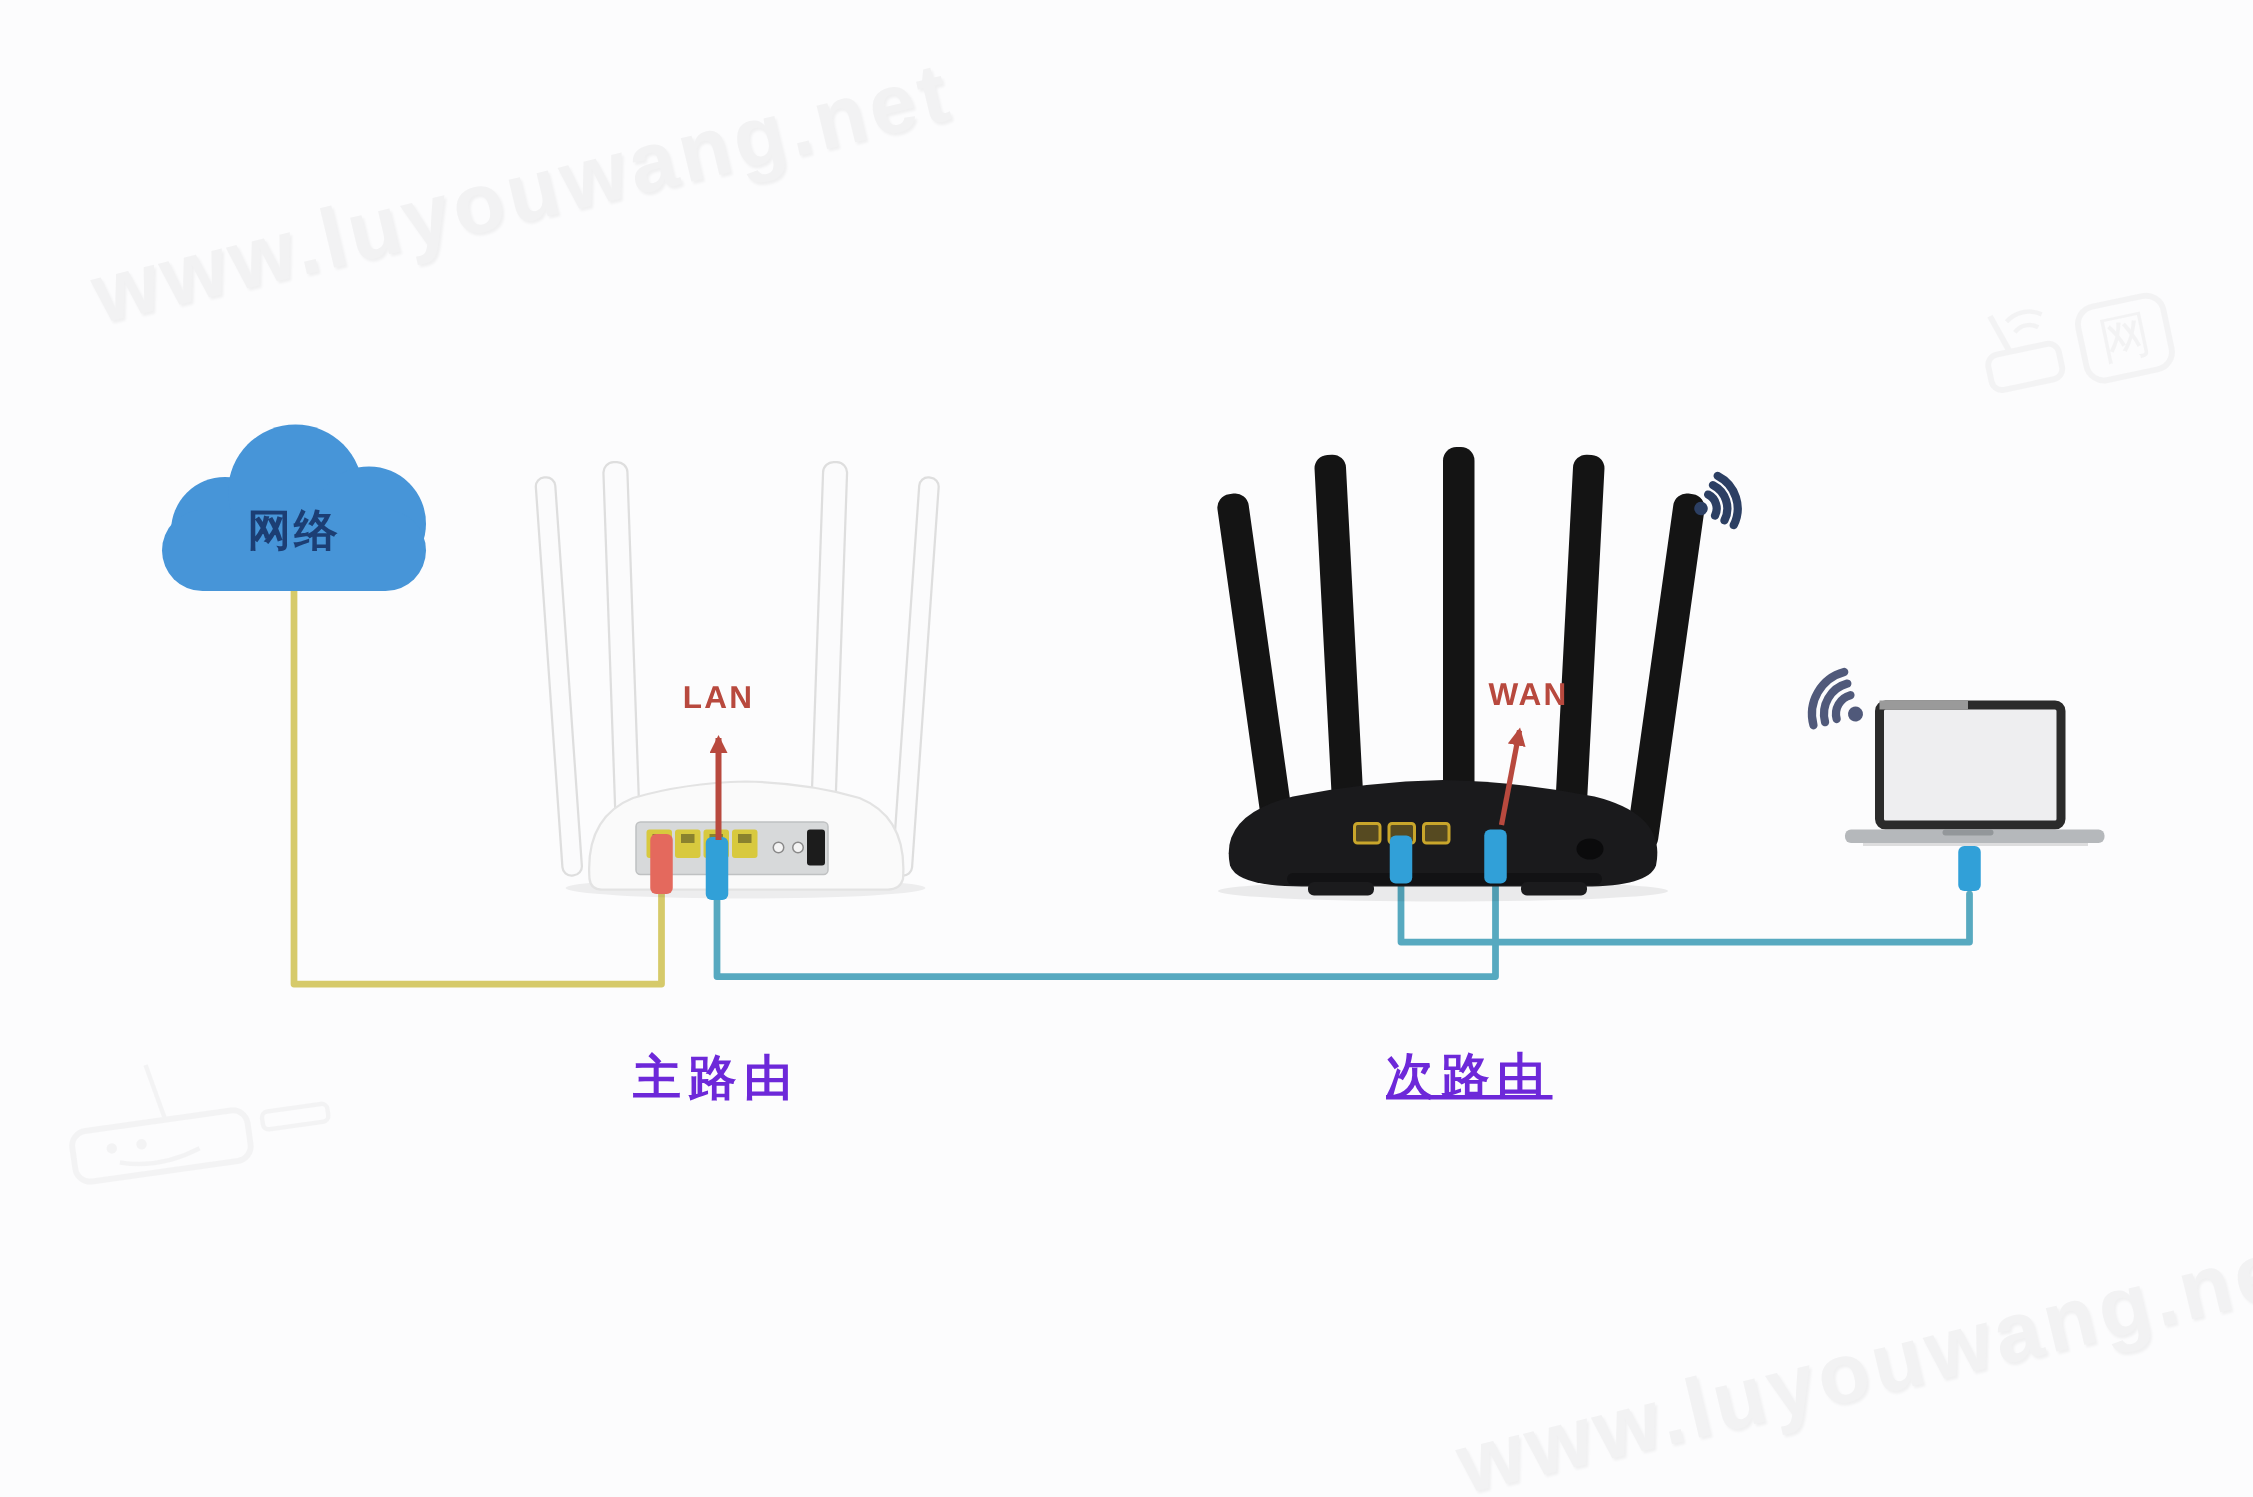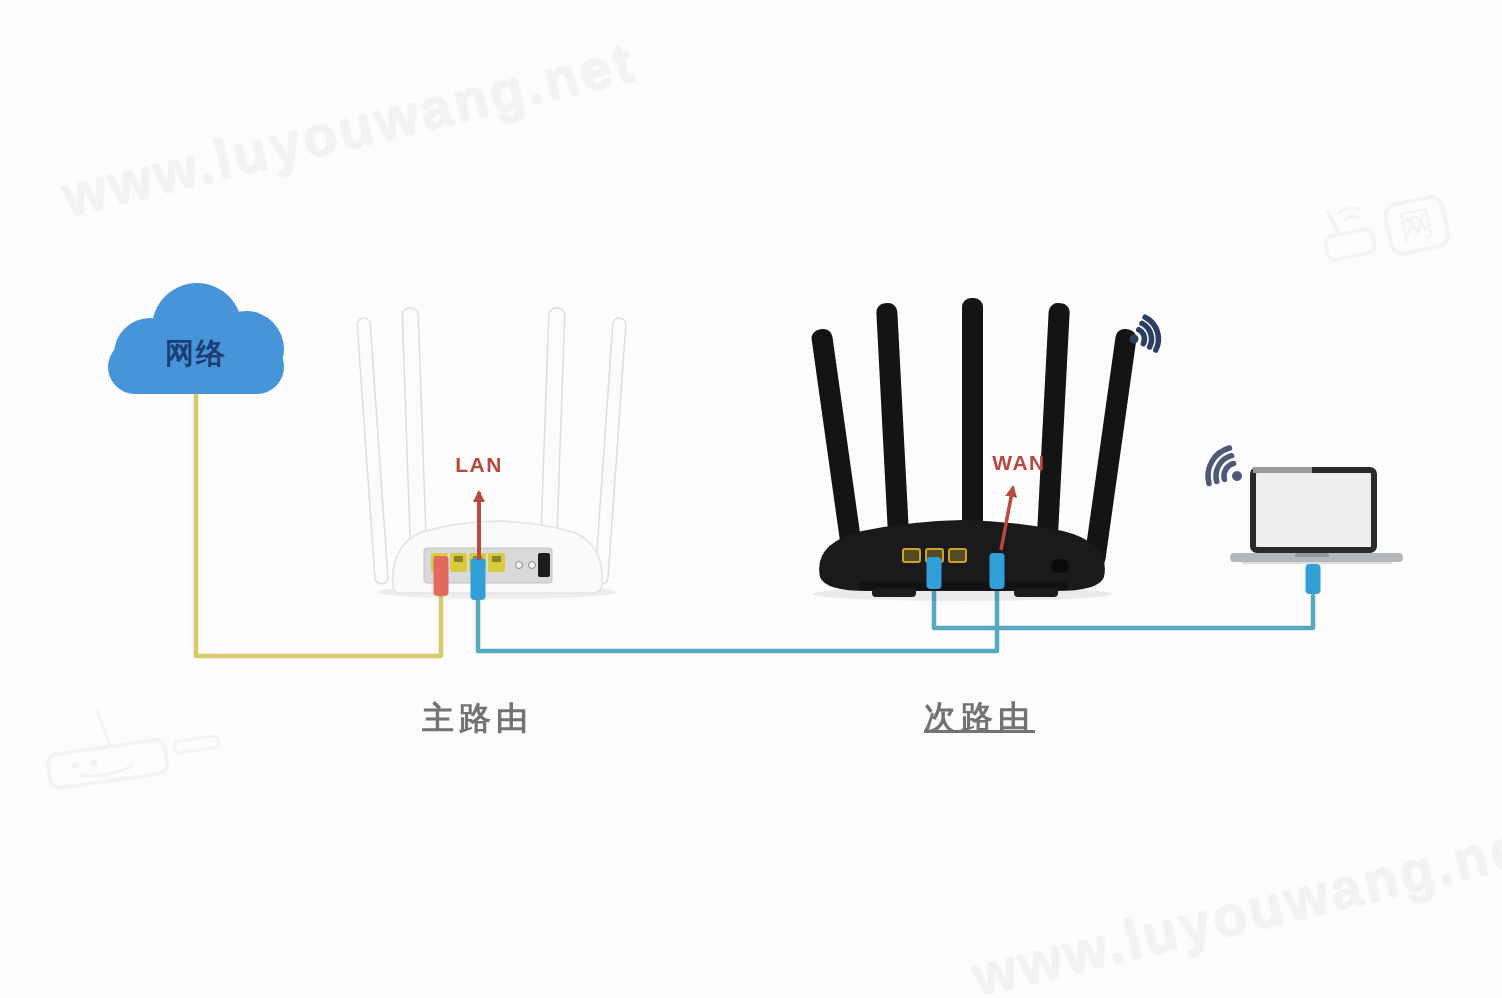--- a/index.html
+++ b/index.html
@@ -13,21 +13,21 @@
     font-size:56px; font-weight:bold; letter-spacing:3px;
     color:#f2f2f3;
     text-shadow:1px 2px 2px rgba(0,0,0,0.05);
     transform:rotate(-13.5deg); transform-origin:left top;
     user-select:none;
   }
   .wm-tl { left:55px; top:165px; }
   .wm-br { left:965px; top:945px; }
   .caption {
     position:absolute; font-size:32px; font-weight:600;
-    letter-spacing:5px; color:#737373;
+    letter-spacing:5px; color:#6d28d9;
   }
   .caption-main { left:422px; top:697px; }
   .caption-secondary { left:924px; top:696px;text-decoration:underline; }
   svg.scene { position:absolute; left:0; top:0; }
 </style>
 </head>
 <body>
 
 <div class="stage">
 

